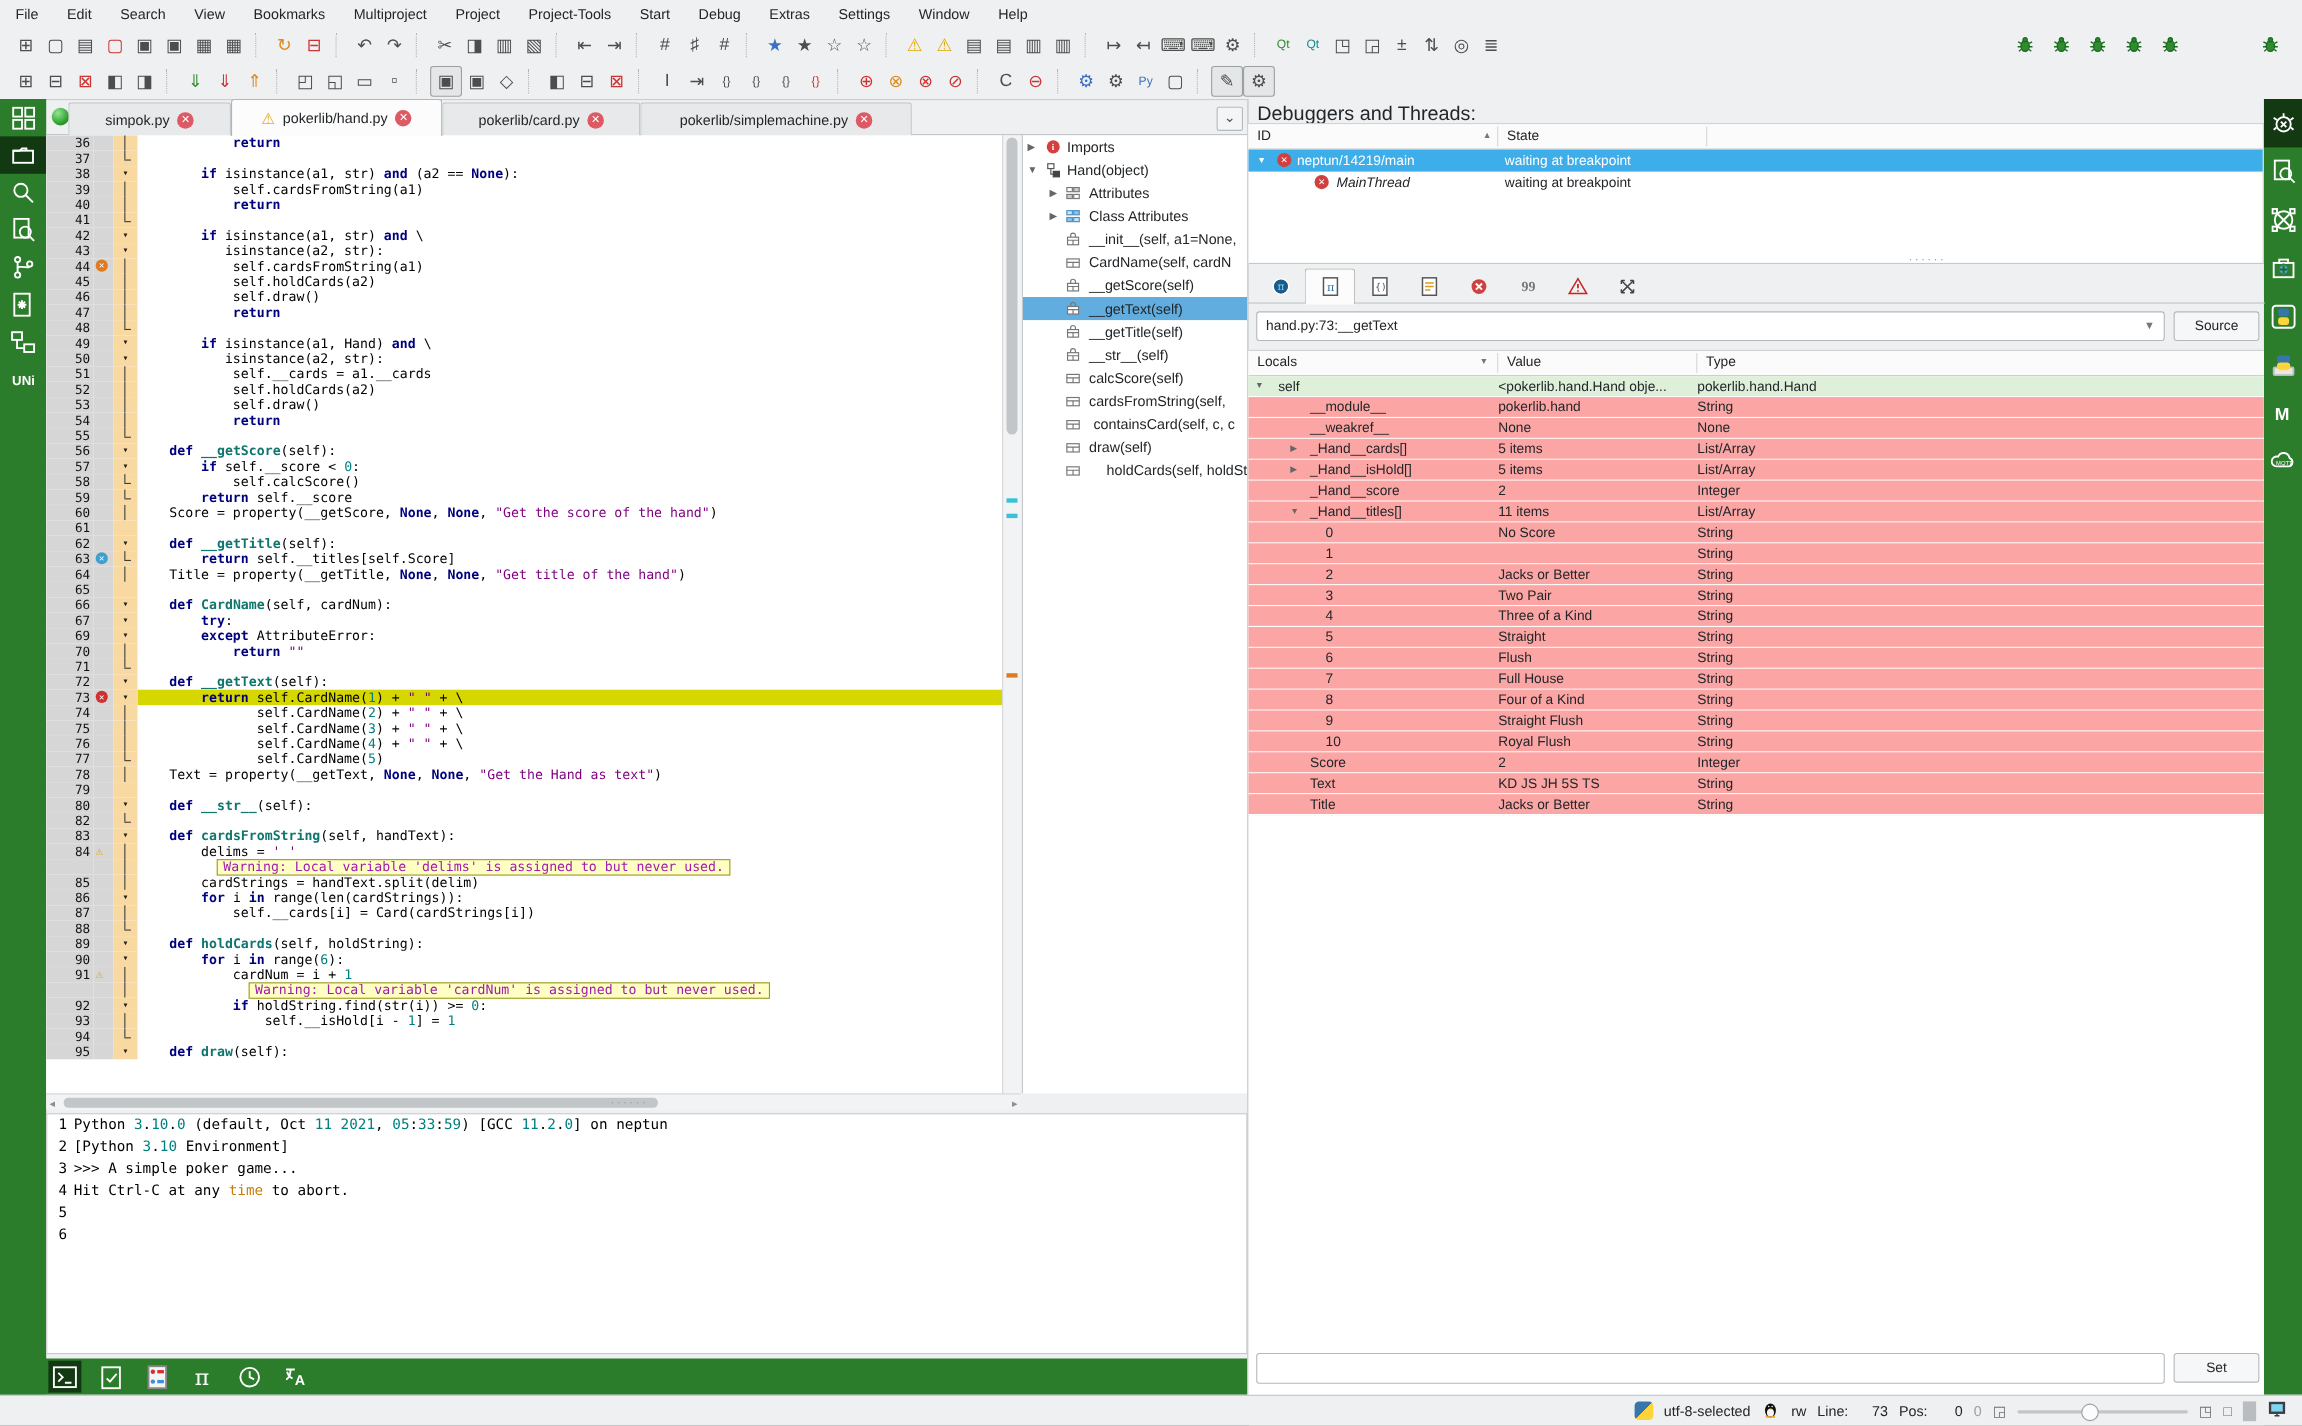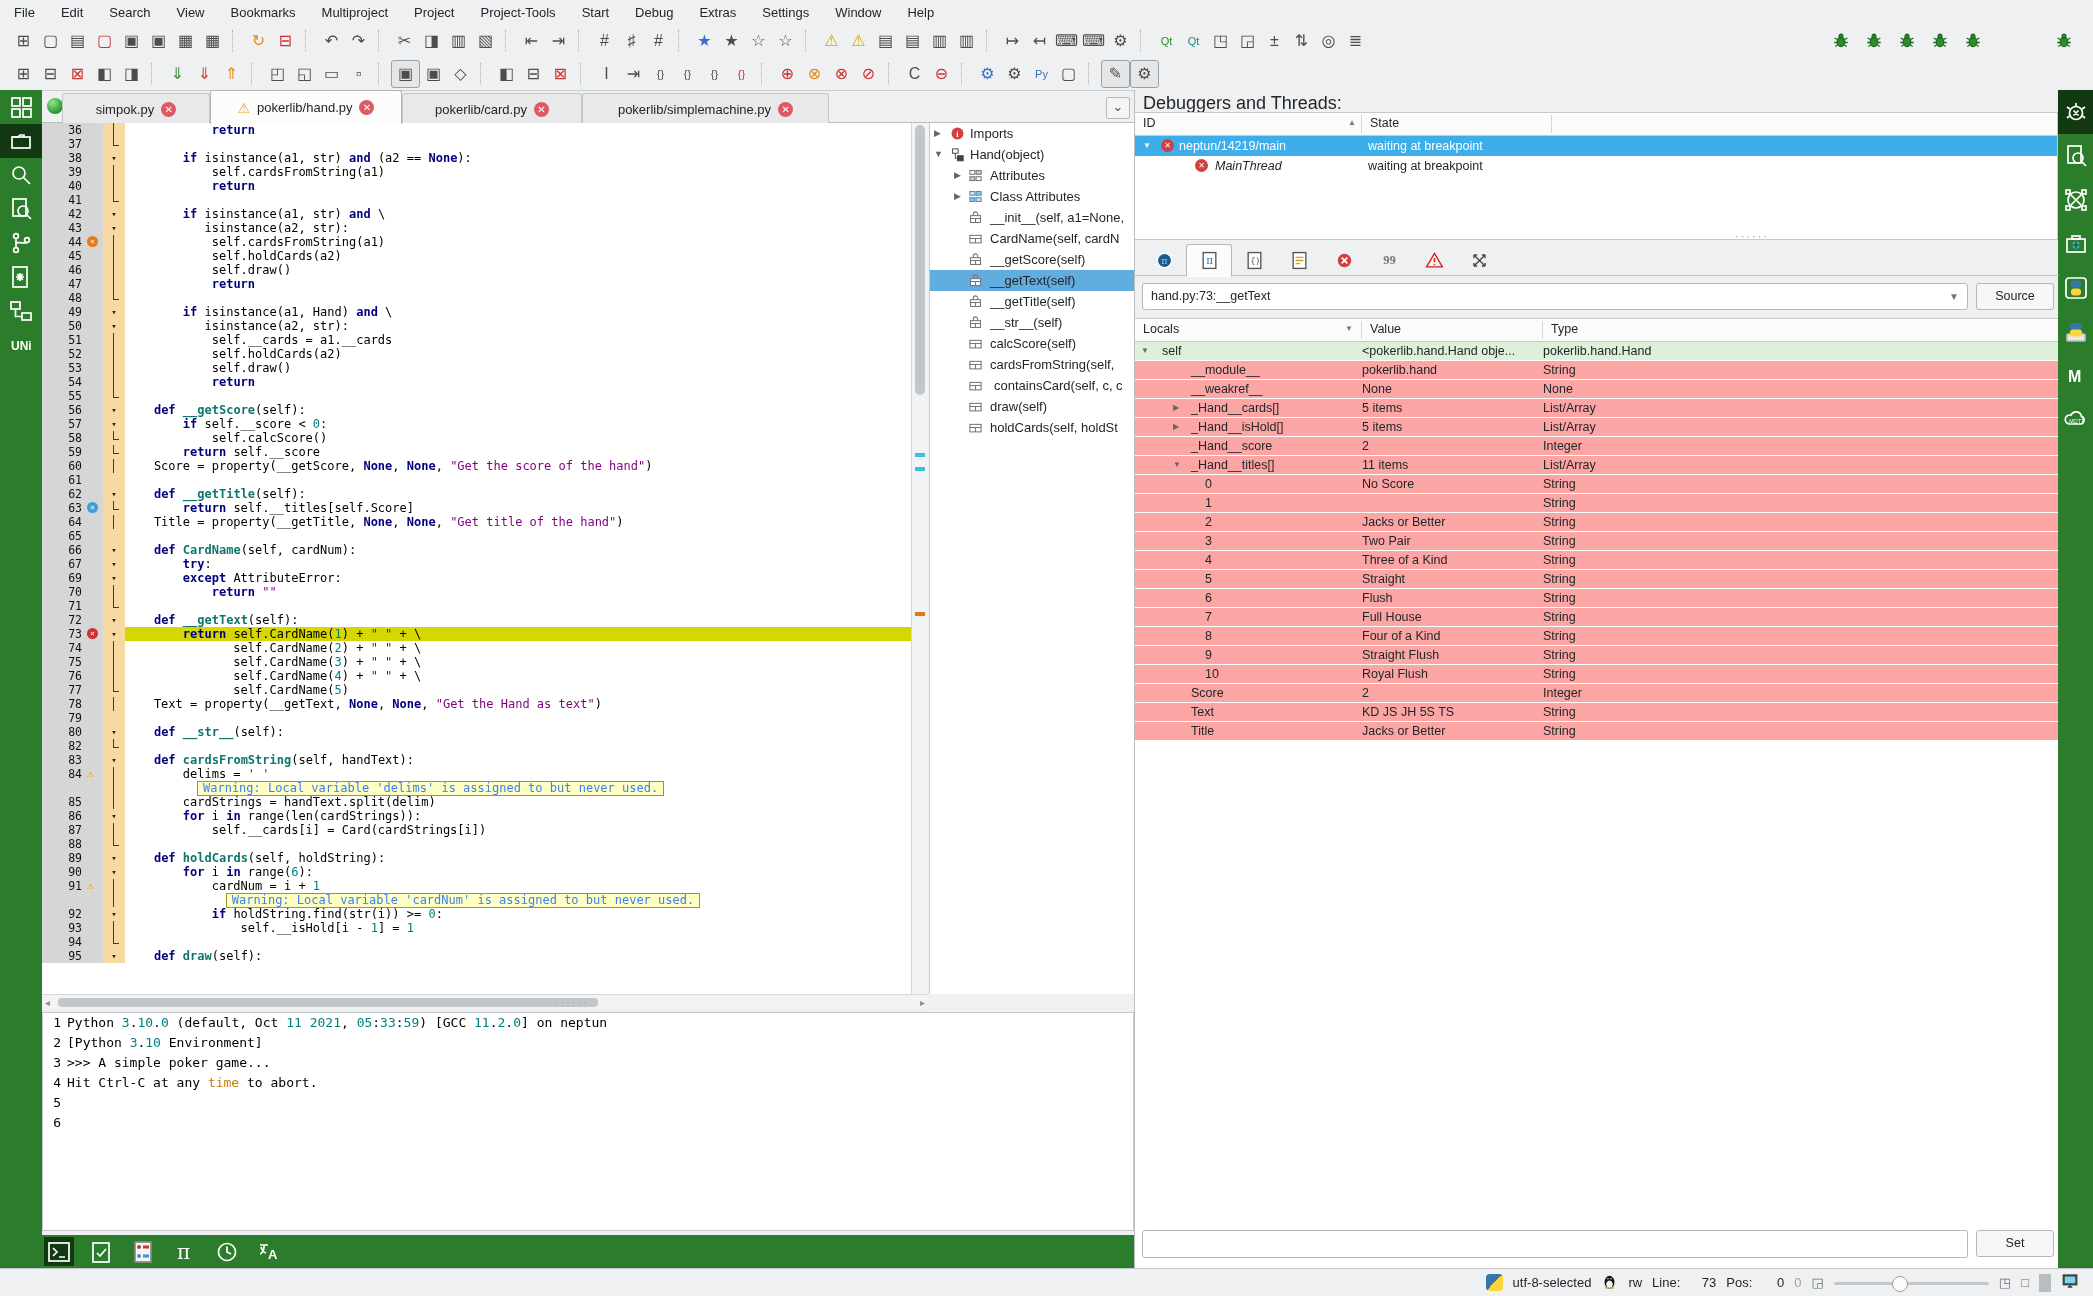--- a/index.html
+++ b/index.html
@@ -45,21 +45,21 @@
   .dot.red{background:#d03030;} .dot.orange{background:#e07a1f;} .dot.blue{background:#3f9fd0;}
   .wbadge{position:absolute;left:2px;top:0;color:#e0a500;font-size:11px;}
   .fold{width:22px;background:#f9d9a2;flex:0 0 auto;position:relative;font-size:9px;text-align:center;color:#222;}
   .fold.f-line::before{content:'';position:absolute;left:10px;top:0;bottom:0;border-left:1px solid #3c3c3c;}
   .fold.f-end::before{content:'';position:absolute;left:10px;top:0;height:8px;border-left:1px solid #3c3c3c;}
   .fold.f-end::after{content:'';position:absolute;left:10px;top:8px;width:6px;border-top:1px solid #3c3c3c;}
   .ctext{flex:1;white-space:pre;color:#000;}
   .ctext.cur{background:#d6d600;}
   .kw{color:#00007f;font-weight:bold;} .fn{color:#0f766e;font-weight:bold;}
   .st{color:#7f007f;} .nu{color:#007f7f;} .or{color:#c87f0a;}
-  .annot{display:inline-block;background:#ffffc4;border:1px solid #9a9a22;padding:0 5px;height:13px;line-height:12px;color:#3b82f6;}
+  .annot{display:inline-block;background:#ffffc4;border:1px solid #9a9a22;padding:0 5px;height:13px;line-height:12px;color:#a21caf;}
   
   #vscroll{position:absolute;left:911px;top:123px;width:17px;height:871px;background:#f2f3f4;border-left:1px solid #d5d7d8;box-sizing:border-box;}
   #vhandle{position:absolute;left:3px;top:2px;width:10px;height:270px;background:#c2c6c9;border-radius:5px;}
   .vmark{position:absolute;left:3px;width:10px;height:4px;}
   #hscroll{position:absolute;left:42px;top:994px;width:886px;height:15px;background:#f2f3f4;border-top:1px solid #d5d7d8;box-sizing:border-box;}
   #hhandle{position:absolute;left:16px;top:3px;width:540px;height:9px;background:#c2c6c9;border-radius:4px;}
   .sarrow{position:absolute;top:2px;color:#8a8f93;font-size:10px;}
   .splitdots{position:absolute;color:#9aa0a4;font-size:11px;letter-spacing:2px;}
   
   #outline{position:absolute;left:929px;top:123px;width:205px;height:871px;background:#fff;border-left:1px solid #c6c9cb;box-sizing:border-box;overflow:hidden;}
@@ -908,21 +908,21 @@
             <rect x="3" y="7" width="18" height="12" fill="#fff" stroke="#777"></rect>
             <path d="M3 12 h18 M12 12 v7" stroke="#777"></path>
           </svg></span>
         <span class="olabel" style="left: 60px;">draw(self)</span>
       </div>
       <div class="orow">
         <span class="oicon" style="left: 38px;"><svg width="15" height="15" viewBox="0 0 24 24" fill="none" stroke="#fff" stroke-width="1.7">
             <rect x="3" y="7" width="18" height="12" fill="#fff" stroke="#777"></rect>
             <path d="M3 12 h18 M12 12 v7" stroke="#777"></path>
           </svg></span>
-        <span class="olabel" style="left: 60px;">holdCards(self, holdSt</span>
+        <span class="olabel" style="left: 76px;">holdCards(self, holdSt</span>
       </div>
     </div>
   <div id="hscroll">
     <span class="sarrow" style="left:3px">◂</span>
     <div id="hhandle"></div>
     <span class="sarrow" style="right:3px">▸</span>
   </div>
   <span class="splitdots" style="left:555px;top:996px">······</span>
 
   <div id="console">

